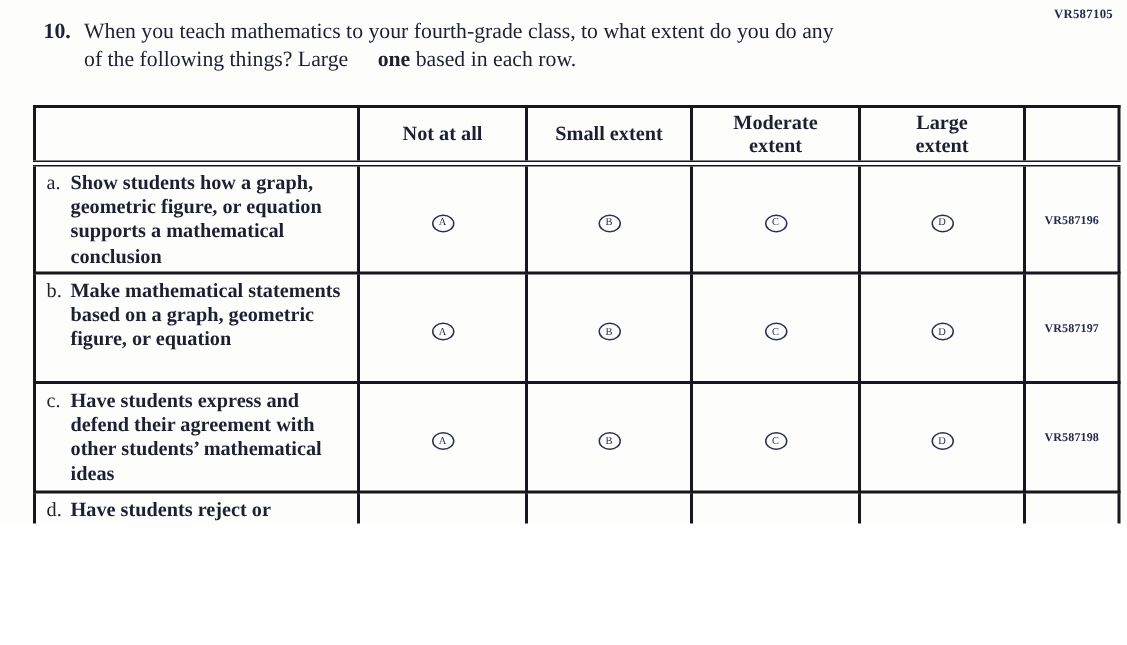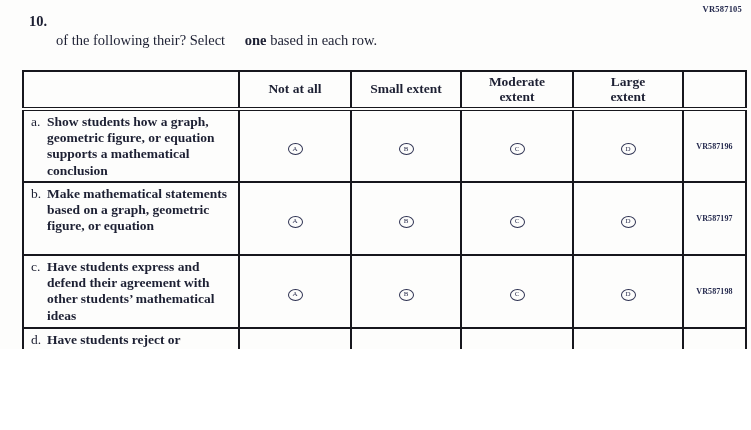--- a/index.html
+++ b/index.html
@@ -58,22 +58,22 @@
 </head>
 <body>
 
 <div class="page">
 
   <div class="code-top">VR587105</div>
 
   <div class="question">
     <div class="qnum">10.</div>
     <div class="qtext">
-      <br>
-      <span>of the following their? Select </span><b>one</b><span> based in each row.</span>
+      <span>When you teach mathematics to your fourth-grade class, to what extent do you do any</span><br>
+      <span>of the following things? Large </span><b>one</b><span> based in each row.</span>
     </div>
   </div>
 
   <table class="qtable">
     <colgroup>
       <col style="width:216px">
         <col style="width:112px">
         <col style="width:110px">
       <col style="width:112px">
         <col style="width:110px">

